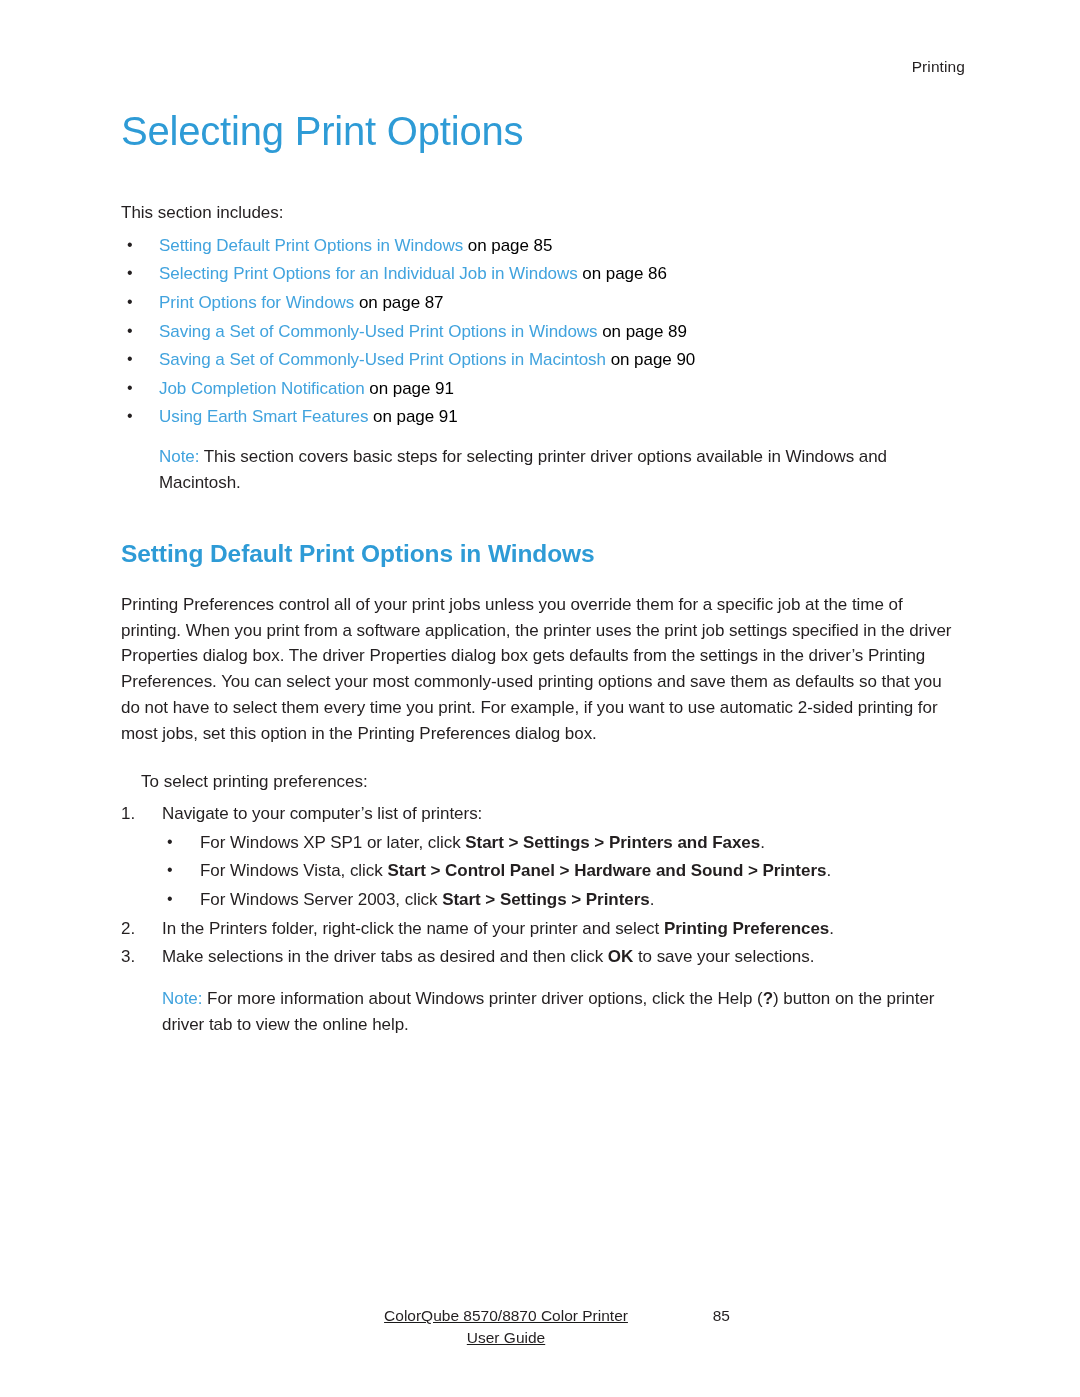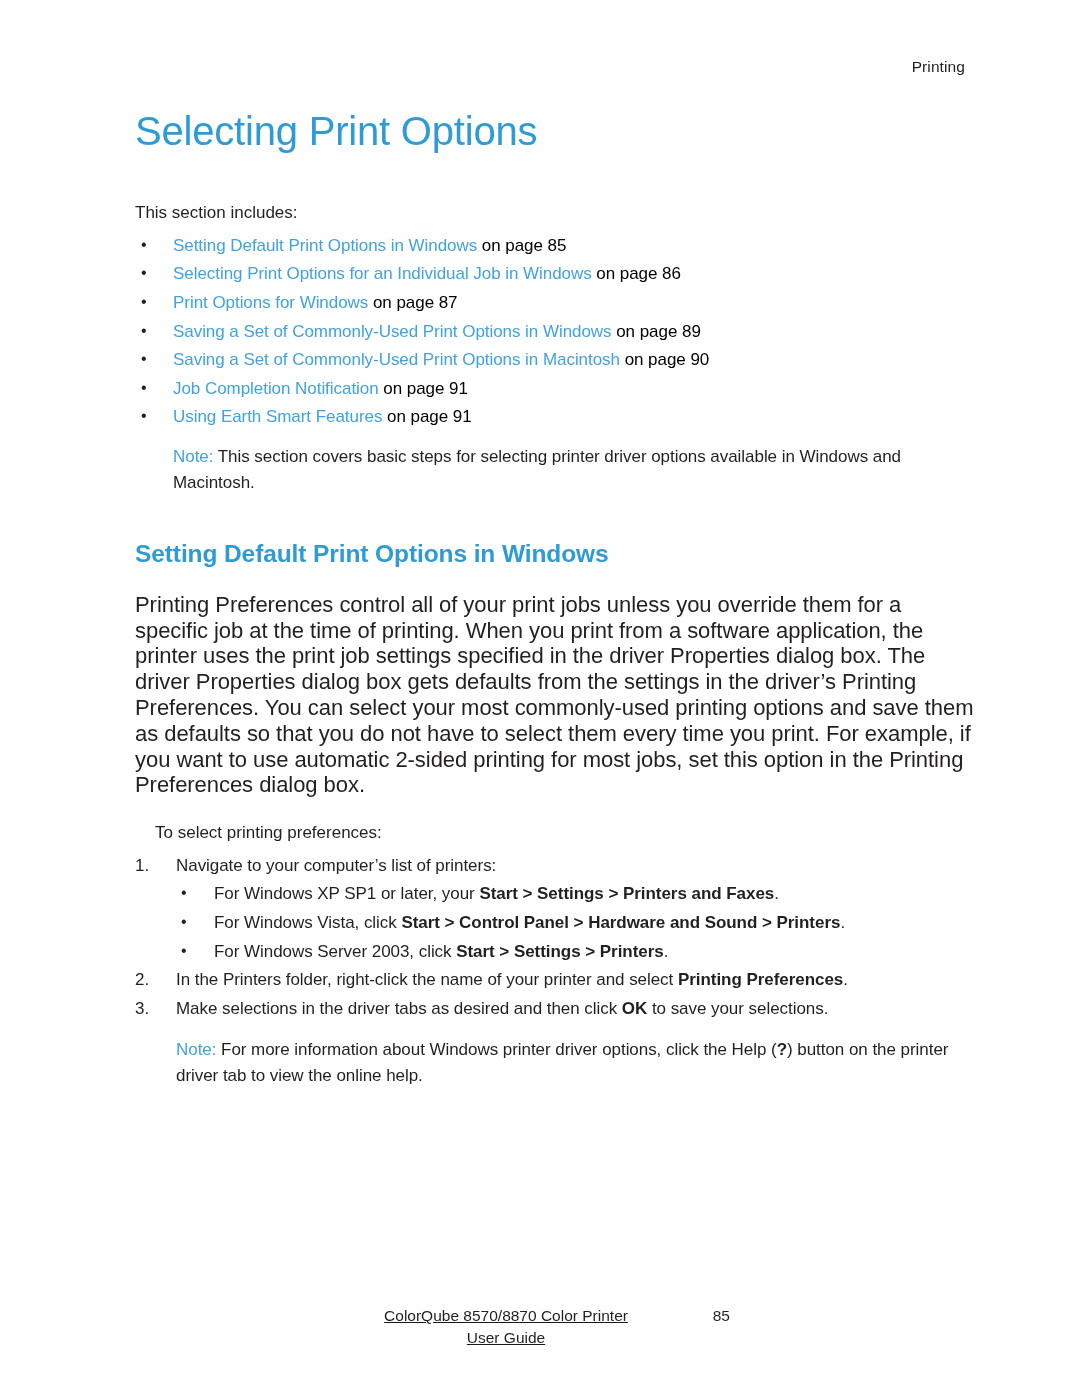--- a/index.html
+++ b/index.html
@@ -31,21 +31,21 @@
     right: 115px;
     font-size: 15.5px;
     color: #231f20;
     letter-spacing: .1px;
     white-space: nowrap;
   }
 
   
   .content {
     position: absolute;
-    left: 135px;
+    left: 121px;
     top: 110px;
     width: 840px;
   }
 
   h1.doc-title {
     font-size: 40px;
     font-weight: 400;
     color: #2e9bd6;
     margin: 0 0 48px 0;
     letter-spacing: -.2px;
@@ -55,21 +55,21 @@
   h2.section-title {
     font-size: 24.5px;
     font-weight: 600;
     color: #2e9bd6;
     margin: 44px 0 24px 0;
     letter-spacing: -.1px;
     line-height: 1.15;
   }
 
   p.body-text {
-    font-size: 22px;
+    font-size: 17px;
     line-height: 25.8px;
     margin: 0;
     color: #231f20;
     letter-spacing: -.05px;
   }
 
   p.lead-in {
     font-size: 17px;
     line-height: 25.8px;
     margin: 0 0 6px 0;
@@ -250,21 +250,21 @@
 
     <p class="body-text">Printing Preferences control all of your print jobs unless you override them for a specific job at the time of printing. When you print from a software application, the printer uses the print job settings specified in the driver Properties dialog box. The driver Properties dialog box gets defaults from the settings in the driver’s Printing Preferences. You can select your most commonly-used printing options and save them as defaults so that you do not have to select them every time you print. For example, if you want to use automatic 2-sided printing for most jobs, set this option in the Printing Preferences dialog box.</p>
 
     <p class="lead-in" style="margin-top:22px;margin-left:20px;">To select printing preferences:</p>
 
     <ol class="steps">
 
       <li class="step">
         <span class="step-num">1.</span><span>Navigate to your computer’s list of printers:</span>
         <ul class="sub-bullets">
-          <li><span>For Windows XP SP1 or later, your </span><b>Start &gt; Settings &gt; Printers and Faxes</b><span>.</span></li>
+          <li><span>For Windows XP SP1 or later, click </span><b>Start &gt; Settings &gt; Printers and Faxes</b><span>.</span></li>
           <li><span>For Windows Vista, click </span><b>Start &gt; Control Panel &gt; Hardware and Sound &gt; Printers</b><span>.</span></li>
           <li><span>For Windows Server 2003, click </span><b>Start &gt; Settings &gt; Printers</b><span>.</span></li>
         </ul>
       </li>
 
       <li class="step">
         <span class="step-num">2.</span><span>In the Printers folder, right-click the name of your printer and select </span><b>Printing Preferences</b><span>.</span>
       </li>
 
       <li class="step">

